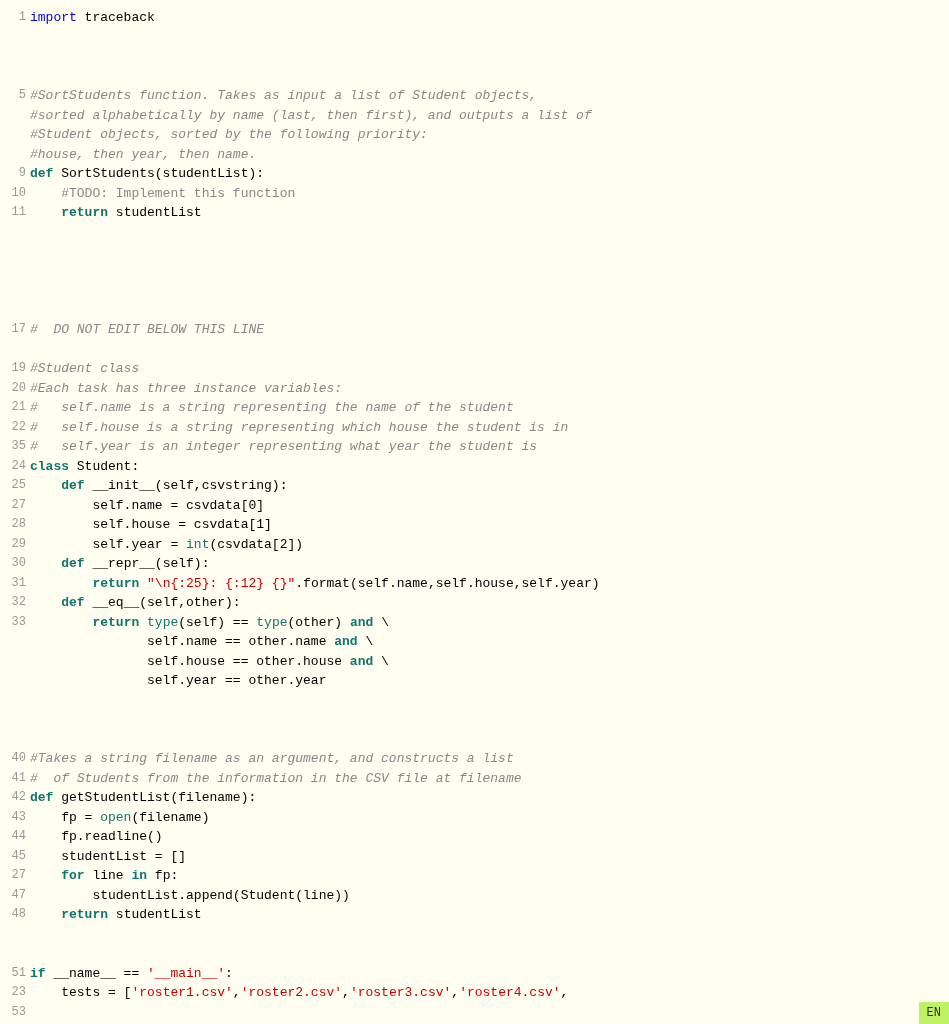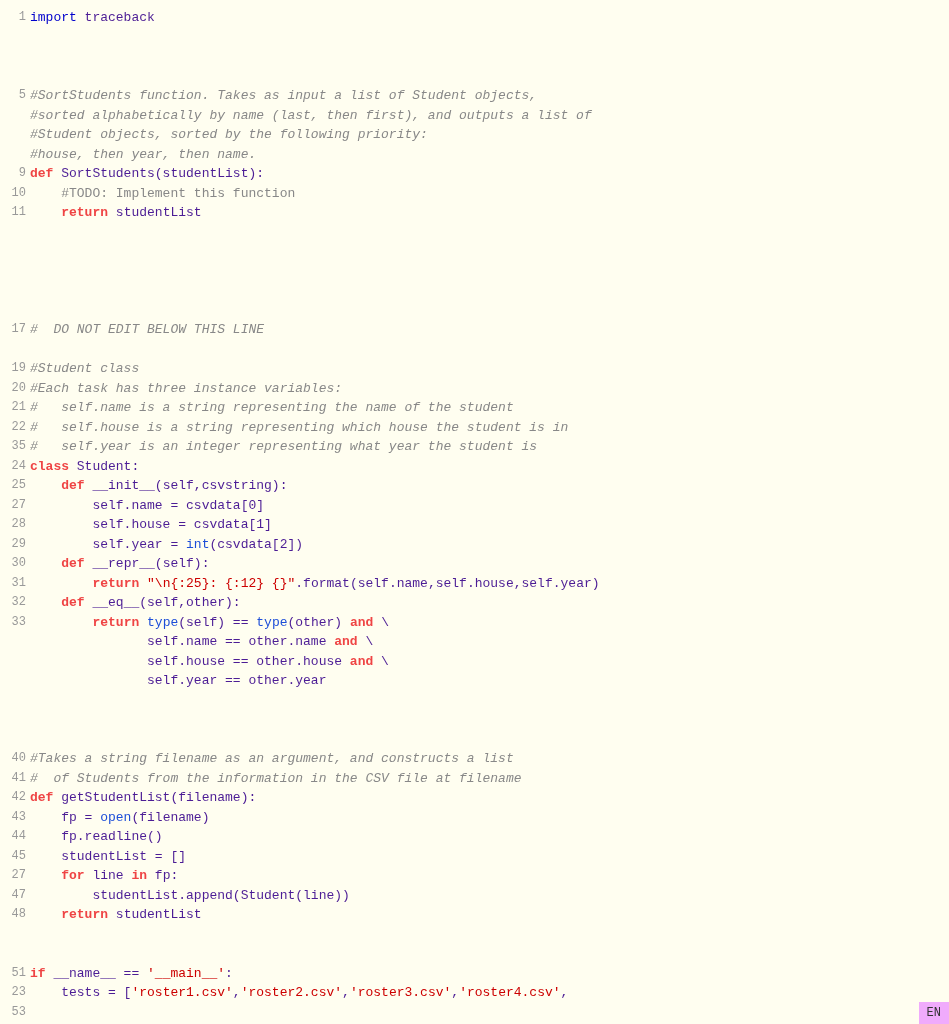--- a/index.html
+++ b/index.html
@@ -49,33 +49,33 @@
       line-height: 1.5;
     }
 
     .line-content {
       flex: 1;
       white-space: pre;
       line-height: 1.5;
     }
 
     
-    .kw { color: #ef4444; font-weight: bold; }        
+    .kw { color: #0f766e; font-weight: bold; }        
     .kw-import { color: #0000cc; }                    
     .comment { color: #888; font-style: italic; } 
     .string { color: #cc0000; }                            
-    .builtin { color: #1d4ed8; }                    
-    .normal { color: #4c1d95; }                          
+    .builtin { color: #0f766e; }                    
+    .normal { color: #000000; }                          
     .todo { color: #888; }        
 
     .bottom-bar {
       position: fixed;
       bottom: 0;
       right: 0;
-      background-color: #f0abfc;
+      background-color: #bef264;
       padding: 2px 8px;
       font-size: 12px;
       color: #333;
       text-align: right;
     }
   </style>
 </head>
 <body>
 
 <div class="editor-container">

